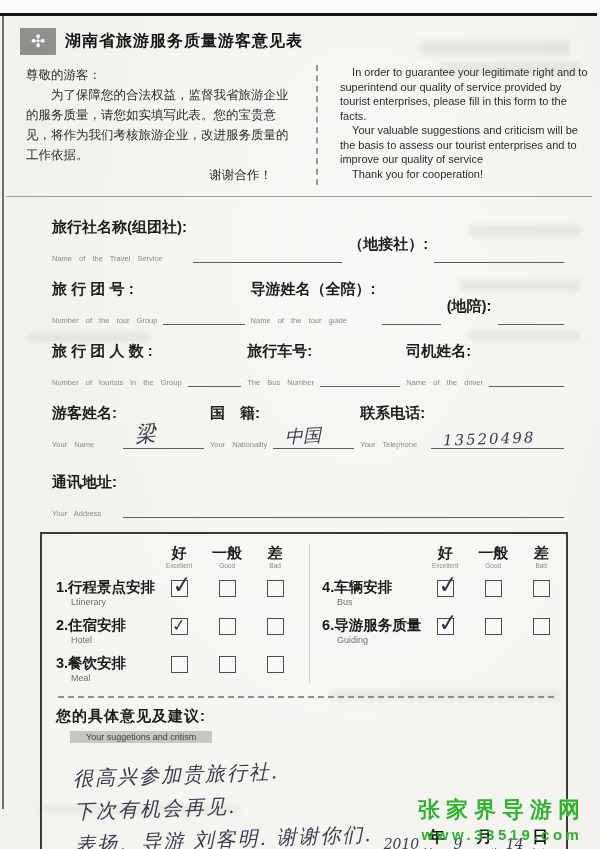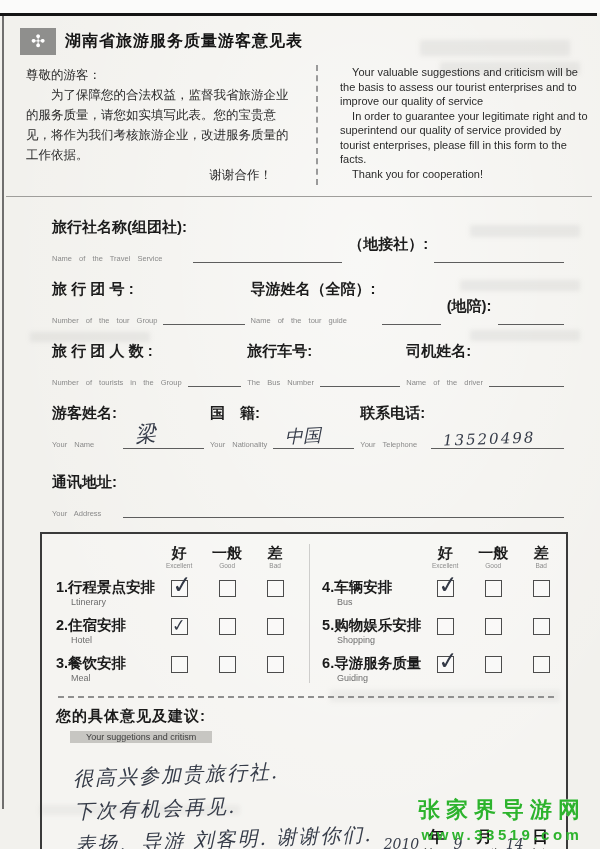--- a/index.html
+++ b/index.html
@@ -115,22 +115,22 @@
   </header>
 
   <section class="intro">
     <div class="intro-cn">
       <div>尊敬的游客：</div>
       <div class="body">为了保障您的合法权益，监督我省旅游企业的服务质量，请您如实填写此表。您的宝贵意见，将作为我们考核旅游企业，改进服务质量的工作依据。</div>
       <div class="closing">谢谢合作！</div>
     </div>
     <div class="divider"></div>
     <div class="intro-en">
+      <p>In order to guarantee your legitimate right and to superintend our quality of service provided by tourist enterprises, please fill in this form to the facts.</p>
       <p>Your valuable suggestions and criticism will be the basis to assess our tourist enterprises and to improve our quality of service</p>
-      <p>In order to guarantee your legitimate right and to superintend our quality of service provided by tourist enterprises, please fill in this form to the facts.</p>
       <p>Thank you for cooperation!</p>
     </div>
   </section>
   <hr class="intro-rule">
 
   <section class="fields">
 
     <div class="frow">
       <div class="flabel">
         <div class="cn">旅行社名称(组团社):</div>
@@ -319,40 +319,20 @@
                 </span>
               </div>
             <div class="cell">
                 <span class="cb">
                   <i class="mark"></i>
                 </span>
               </div>
           </div>
         </div>
         <div class="rate-row">
-          <div class="rlabel"><span class="cn">5.购物娱乐安排</span><span class="en">Shopping</span></div>
-          <div class="cells">
-            <div class="cell">
-                <span class="cb">
-                  <i class="mark"></i>
-                </span>
-              </div>
-            <div class="cell">
-                <span class="cb">
-                  <i class="mark"></i>
-                </span>
-              </div>
-            <div class="cell">
-                <span class="cb">
-                  <i class="mark"></i>
-                </span>
-              </div>
-          </div>
-        </div>
-        <div class="rate-row">
           <div class="rlabel"><span class="cn">6.导游服务质量</span><span class="en">Guiding</span></div>
           <div class="cells">
             <div class="cell">
                 <span class="cb">
                   <i class="mark">✓</i>
                 </span>
               </div>
             <div class="cell">
                 <span class="cb">
                   <i class="mark"></i>

